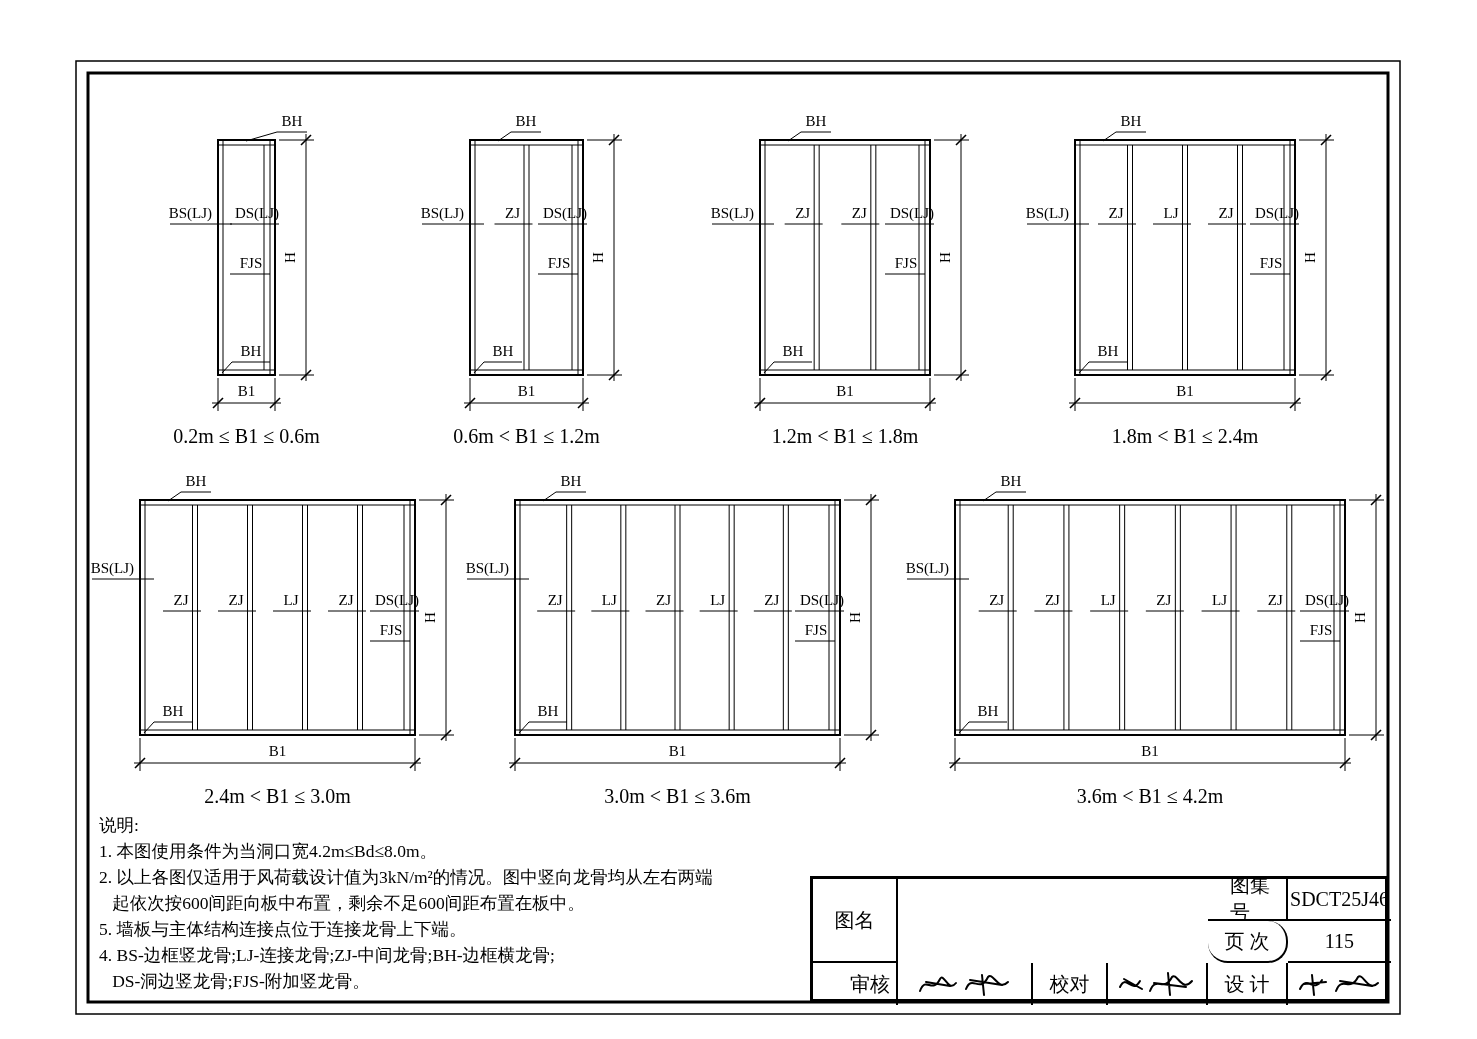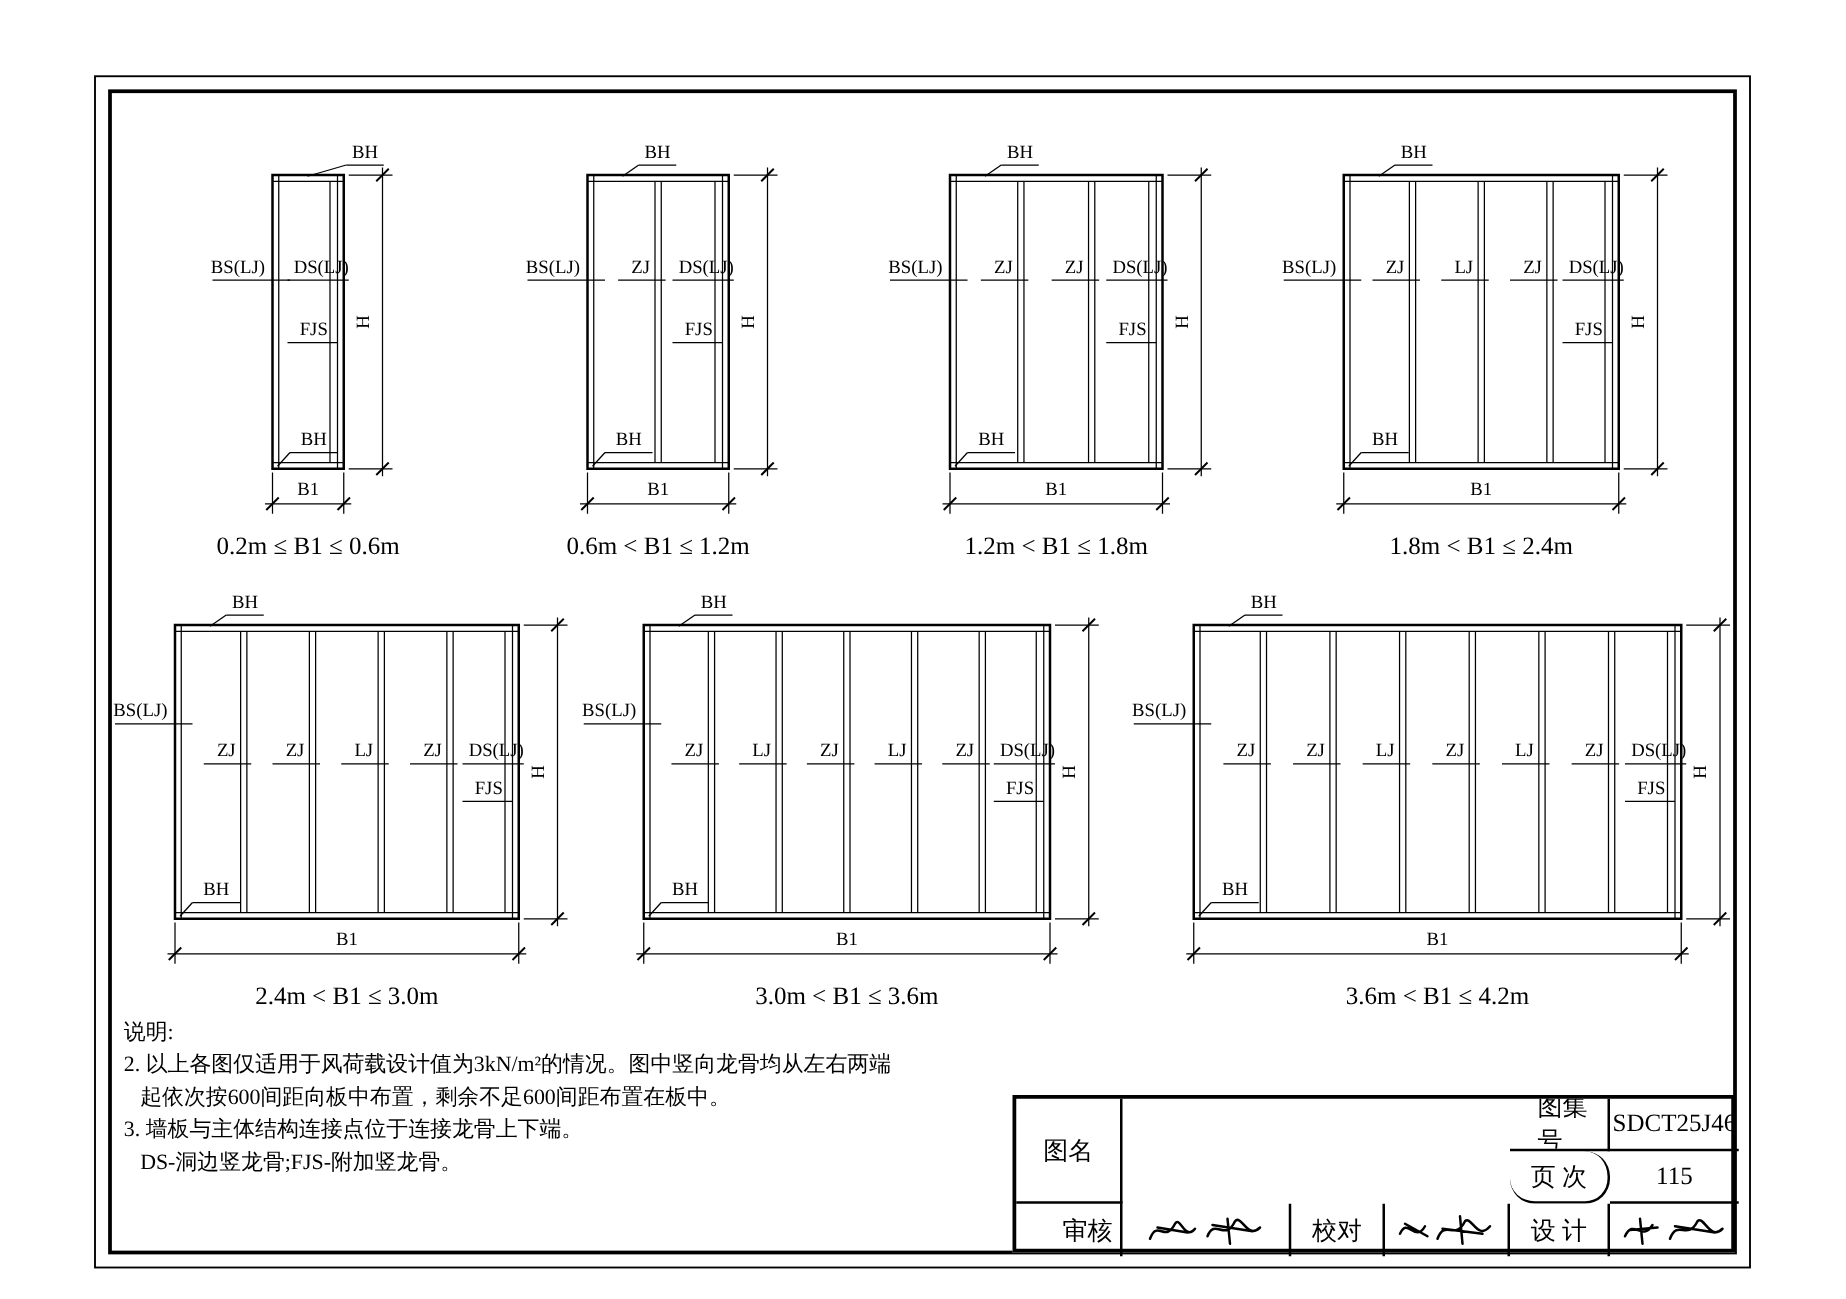--- a/index.html
+++ b/index.html
@@ -341,21 +341,21 @@
         <line x1="1349" y1="500" x2="1384" y2="500" stroke="#000" stroke-width="1"></line>
         <line x1="1349" y1="735" x2="1384" y2="735" stroke="#000" stroke-width="1"></line>
         <line x1="1376" y1="494" x2="1376" y2="741" stroke="#000" stroke-width="1"></line>
         <line x1="1371" y1="505" x2="1381" y2="495" stroke="#000" stroke-width="1.6"></line>
         <line x1="1371" y1="740" x2="1381" y2="730" stroke="#000" stroke-width="1.6"></line>
         <text x="1365" y="617.5" font-size="15" text-anchor="middle" font-family="&quot;Liberation Serif&quot;, serif" fill="#000" transform="rotate(-90 1365 617.5)">H</text>
         <text x="1150" y="803" font-size="20" text-anchor="middle" font-family="&quot;Liberation Serif&quot;, serif" fill="#000">3.6m &lt; B1 ≤ 4.2m</text>
       </g>
     </svg>
 
-  <div id="notes"><div>说明:</div><div>2. 以上各图仅适用于风荷载设计值为3kN/m²的情况。图中竖向龙骨均从左右两端</div><div>   起依次按600间距向板中布置，剩余不足600间距布置在板中。</div><div>3. 墙板与主体结构连接点位于连接龙骨上下端。</div><div>   DS-洞边竖龙骨;FJS-附加竖龙骨。</div></div>
+  <div id="notes"><div>说明:</div><div>1. 本图使用条件为当洞口宽4.2m≤Bd≤8.0m。</div><div>2. 以上各图仅适用于风荷载设计值为3kN/m²的情况。图中竖向龙骨均从左右两端</div><div>   起依次按600间距向板中布置，剩余不足600间距布置在板中。</div><div>5. 墙板与主体结构连接点位于连接龙骨上下端。</div><div>4. BS-边框竖龙骨;LJ-连接龙骨;ZJ-中间龙骨;BH-边框横龙骨;</div><div>   DS-洞边竖龙骨;FJS-附加竖龙骨。</div></div>
 
   <div id="titleblock">
     <div class="tb-cell tb-name">图名</div>
     <div class="tb-cell" style="grid-column:5;grid-row:1;padding-left:22px;">图集号</div>
     <div class="tb-cell no-r" style="grid-column:6;grid-row:1;text-align:right;">SDCT25J46</div>
     <div class="tb-cell" style="grid-column:5;grid-row:2;border-radius:20px;">页 次</div>
     <div class="tb-cell no-r" style="grid-column:6;grid-row:2;">115</div>
 
     <div class="tb-cell no-b" style="grid-column:1;grid-row:3;padding-left:31px;">审核</div>
     <div class="tb-cell no-b sig" style="grid-column:2;grid-row:3;">

